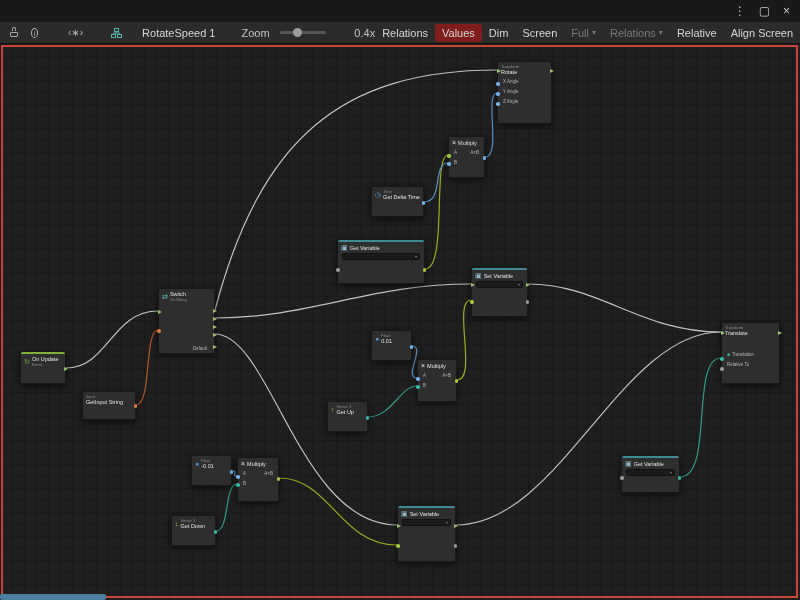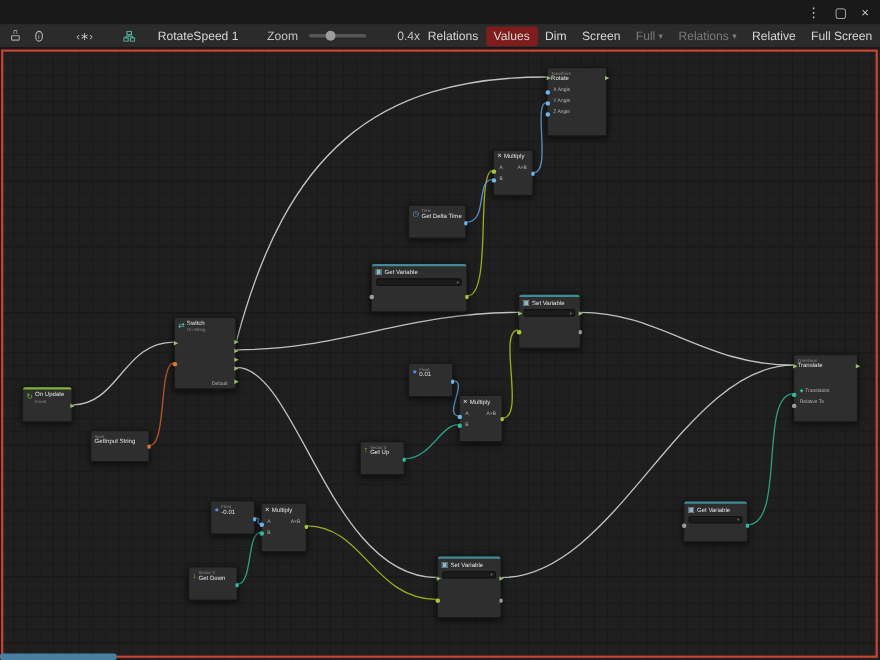--- a/index.html
+++ b/index.html
@@ -122,21 +122,21 @@
         <span class="tcaret">▾</span>
       </div>
       <div class="tbtn disabled">
         <span>Relations</span>
         <span class="tcaret">▾</span>
       </div>
       <div class="tbtn">
         <span>Relative</span>
       </div>
       <div class="tbtn">
-        <span>Full Screen</span>
+        <span>Align Screen</span>
       </div>
     </div>
 </div>
 
 <div class="canvas">
   <svg id="wires" width="800" height="556" viewBox="0 0 800 556">
       <path d="M66,324 C108,324 112,267 158,267" stroke="#cfcfcf" fill="none" stroke-width="1.2"></path>
       <path d="M136,361 C152,361 144,286 158,286" stroke="#c05a28" fill="none" stroke-width="1.2"></path>
       <path d="M215,266 C260,96 340,26 497,26" stroke="#cfcfcf" fill="none" stroke-width="1.2"></path>
       <path d="M215,274 C310,274 370,240 471,240" stroke="#cfcfcf" fill="none" stroke-width="1.2"></path>

